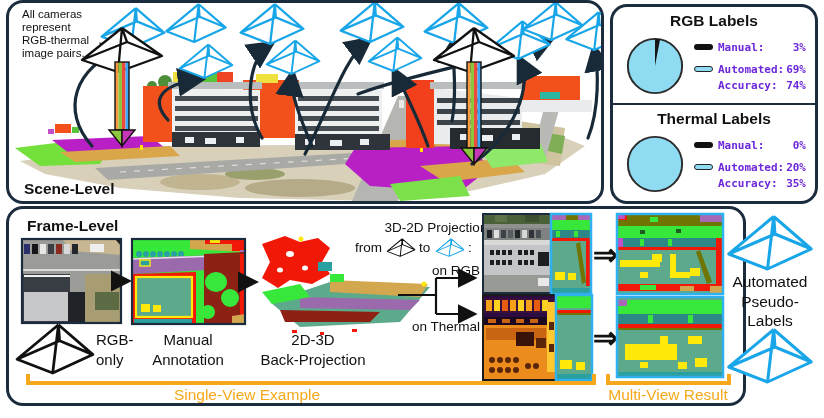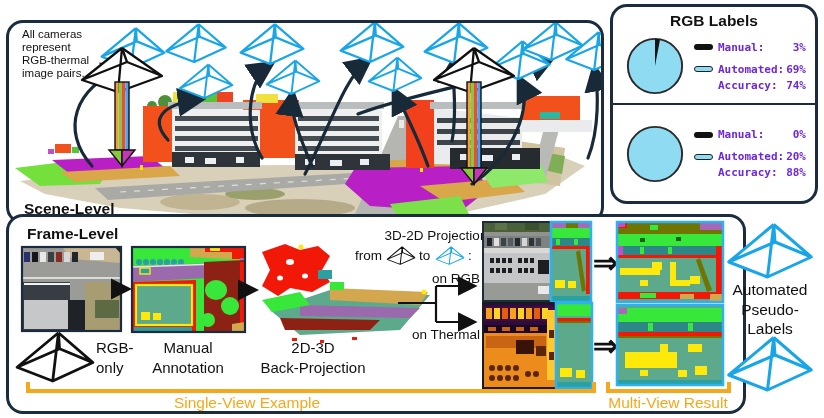--- a/index.html
+++ b/index.html
@@ -1,21 +1,21 @@
 <!DOCTYPE html>
 <html><head>
 <meta charset="utf-8">
 <style>
   html,body{margin:0;padding:0;background:#ffffff;}
   .fig{position:relative;width:824px;height:418px;background:#fff;
        font-family:"Liberation Sans",sans-serif;overflow:hidden;}
   .panel{position:absolute;background:#fff;border:3px solid #1b2c3e;border-radius:17px;box-sizing:border-box;}
-  .panel-scene{left:6px;top:20px;width:598px;height:204px;}
+  .panel-scene{left:6px;top:0;width:598px;height:204px;}
   .panel-stats{left:610px;top:4px;width:208px;height:200px;display:flex;flex-direction:column;}
-  .panel-frame{left:6px;top:214px;width:740px;height:200px;}
+  .panel-frame{left:6px;top:206px;width:740px;height:200px;}
   .panel svg.fill{position:absolute;left:0;top:0;}
   .stats-section{flex:1;padding:3px 9px 2px 9px;display:flex;flex-direction:column;box-sizing:border-box;}
   .stats-section.first{border-bottom:2.5px solid #1b2c3e;}
   .stats-title{text-align:center;font-weight:bold;font-size:15.5px;color:#111;margin:2px 0 1px 0;}
   .stats-body{display:flex;align-items:center;flex:1;}
   .pie-wrap{width:62px;height:62px;flex:0 0 auto;margin-left:2px;}
   .legend{flex:1;margin-left:8px;font-family:"DejaVu Sans Mono",monospace;
           font-size:11px;font-weight:bold;color:#6d28d9;}
   .legend-row{display:grid;grid-template-columns:24px 1fr auto;align-items:center;margin:3px 0;}
   .legend-row .val{justify-self:end;}
@@ -221,41 +221,42 @@
           </div>
           <div class="legend-row">
             <span class="sw-spacer"></span>
             <span>Accuracy:</span>
             <span class="val">74%</span>
           </div>
         </div>
       </div>
     </div>
     <div class="stats-section">
+      <div class="stats-title">Thermal Labels</div>
       <div class="stats-body">
         <div class="pie-wrap">
           <svg width="62" height="62" viewBox="0 0 64 64">
             <circle cx="32" cy="32" r="28" fill="#8fdcf2" stroke="#2b2b2b" stroke-width="2"></circle>
           </svg>
         </div>
         <div class="legend">
           <div class="legend-row">
             <span class="swatch manual"></span>
             <span>Manual:</span>
             <span class="val">0%</span>
           </div>
           <div class="legend-row" style="margin-top:9px;">
             <span class="swatch auto"></span>
             <span>Automated:</span>
             <span class="val">20%</span>
           </div>
           <div class="legend-row">
             <span class="sw-spacer"></span>
             <span>Accuracy:</span>
-            <span class="val">88%</span>
+            <span class="val">35%</span>
           </div>
         </div>
       </div>
     </div>
   </div>
 
   <div class="panel panel-frame">
     <svg class="fill" width="806" height="194" viewBox="9 217 806 194">
       <defs>
         <marker id="mB" markerWidth="9" markerHeight="9" refX="6" refY="4.5" orient="auto">

